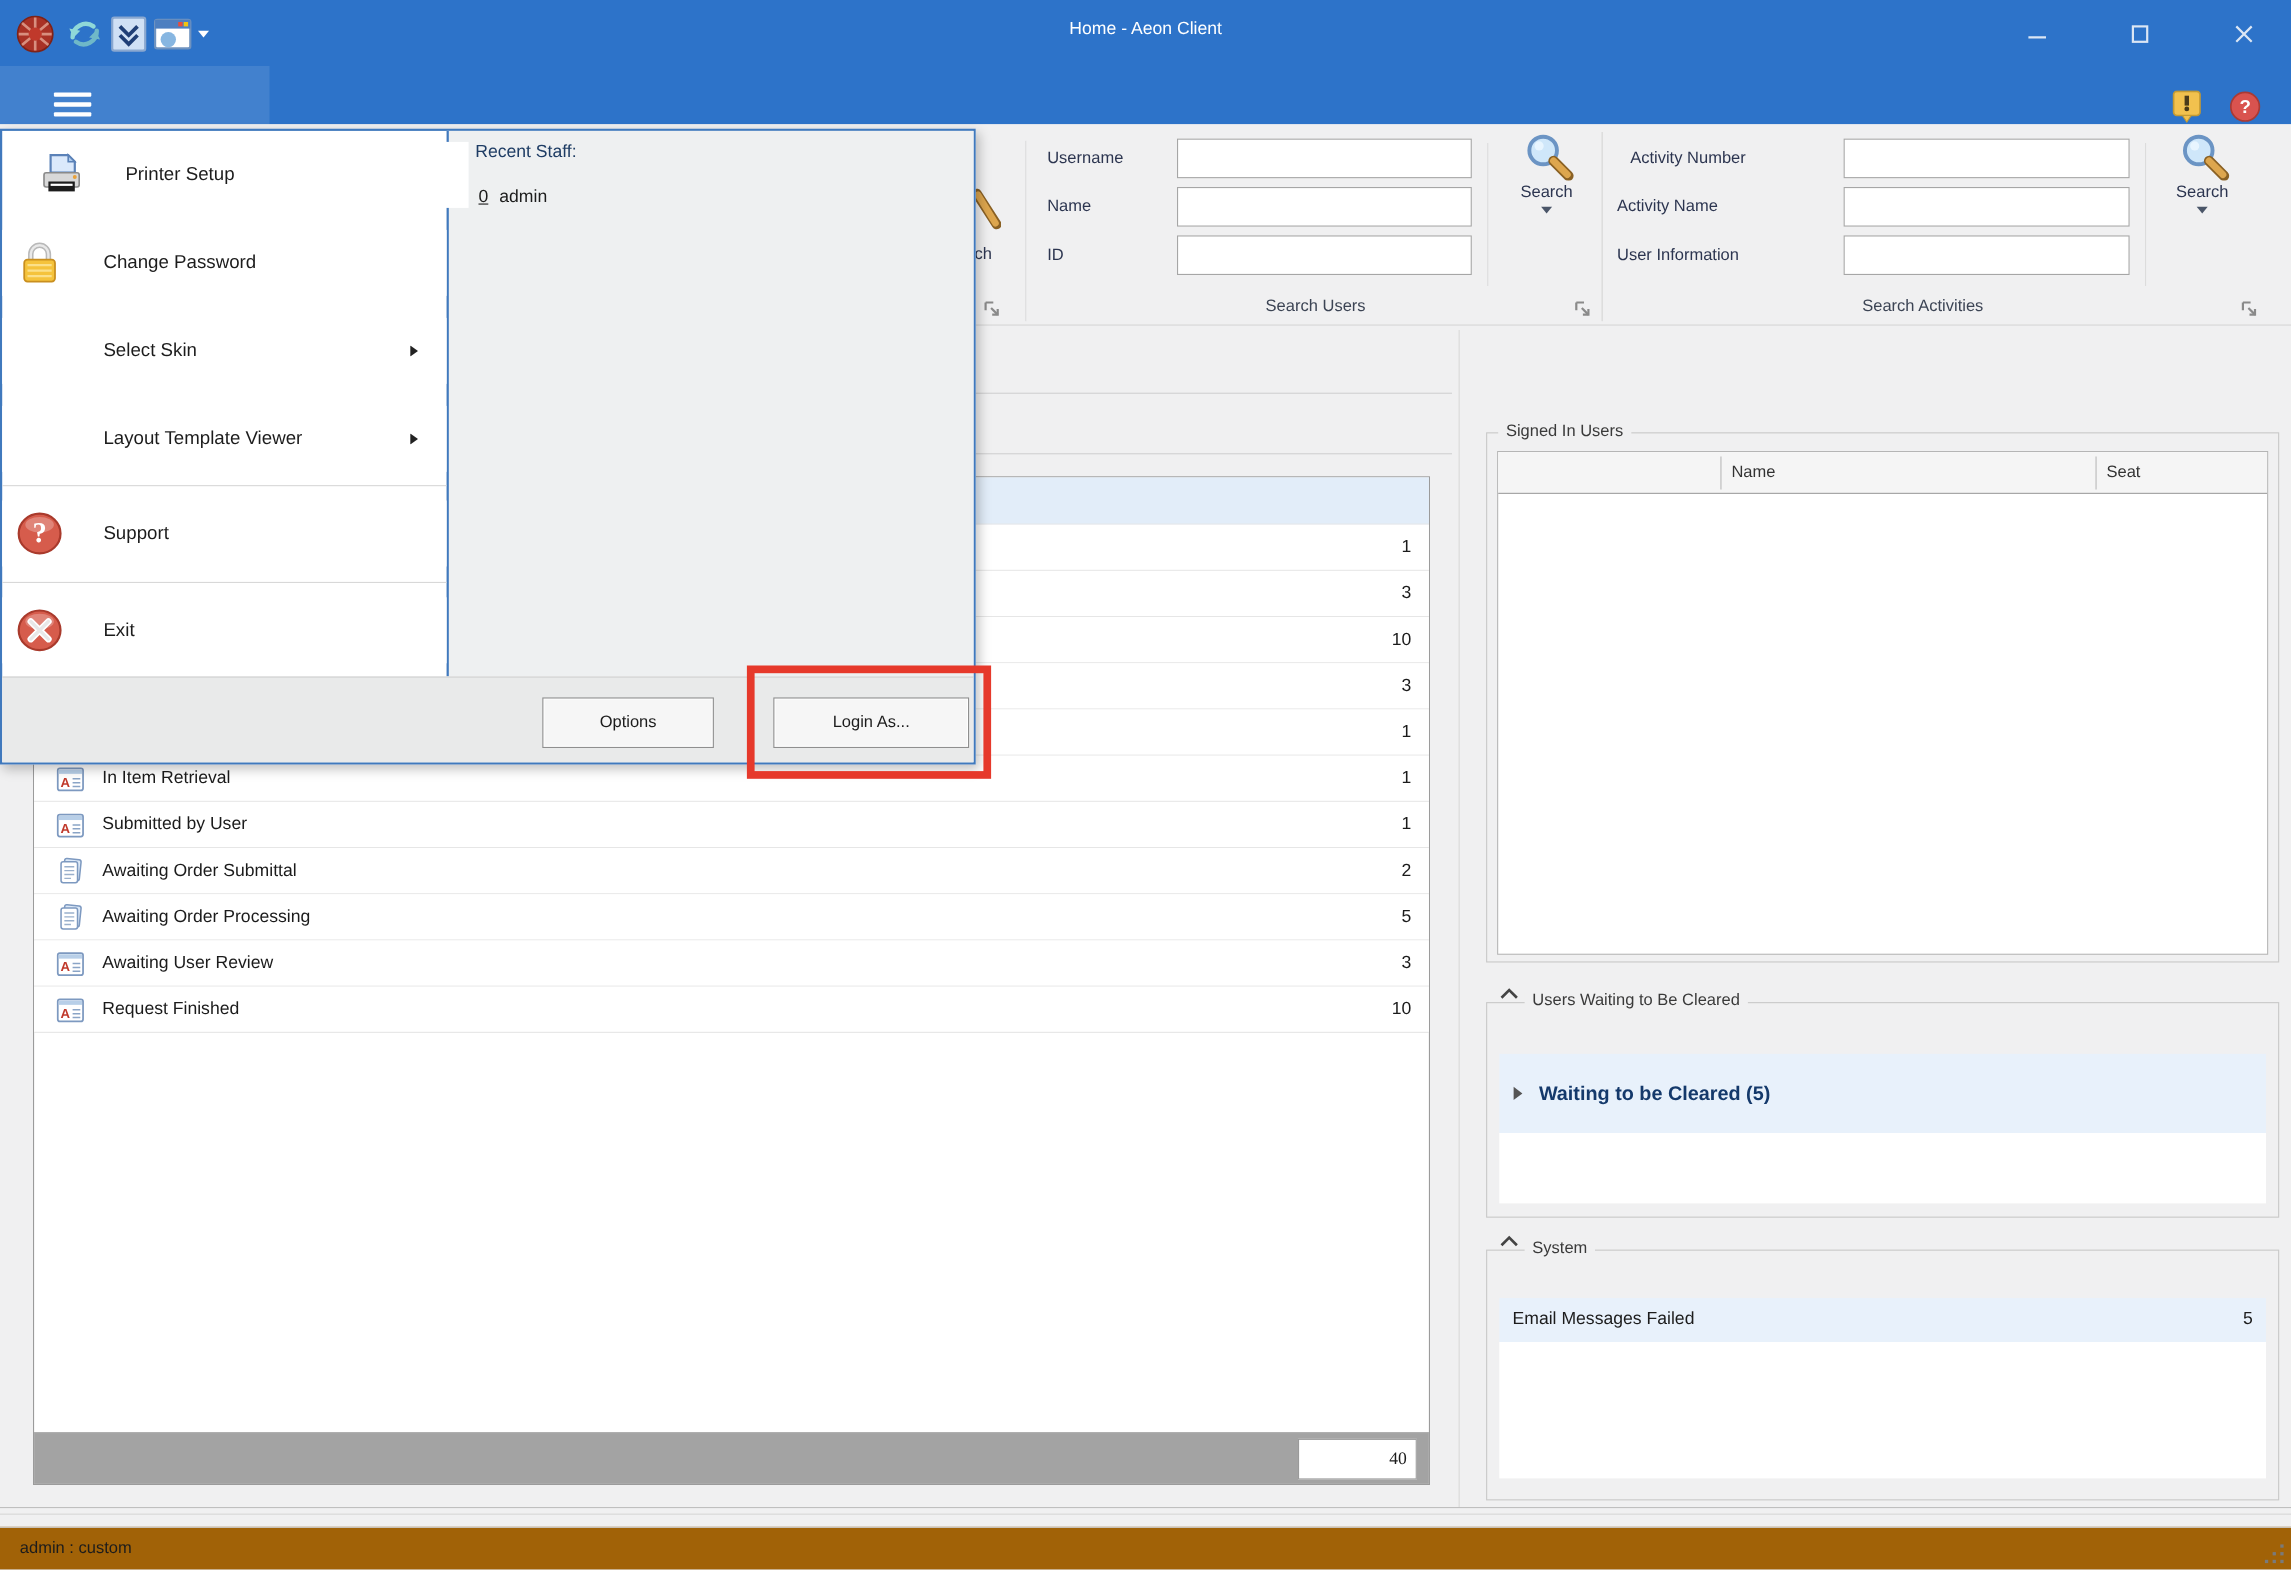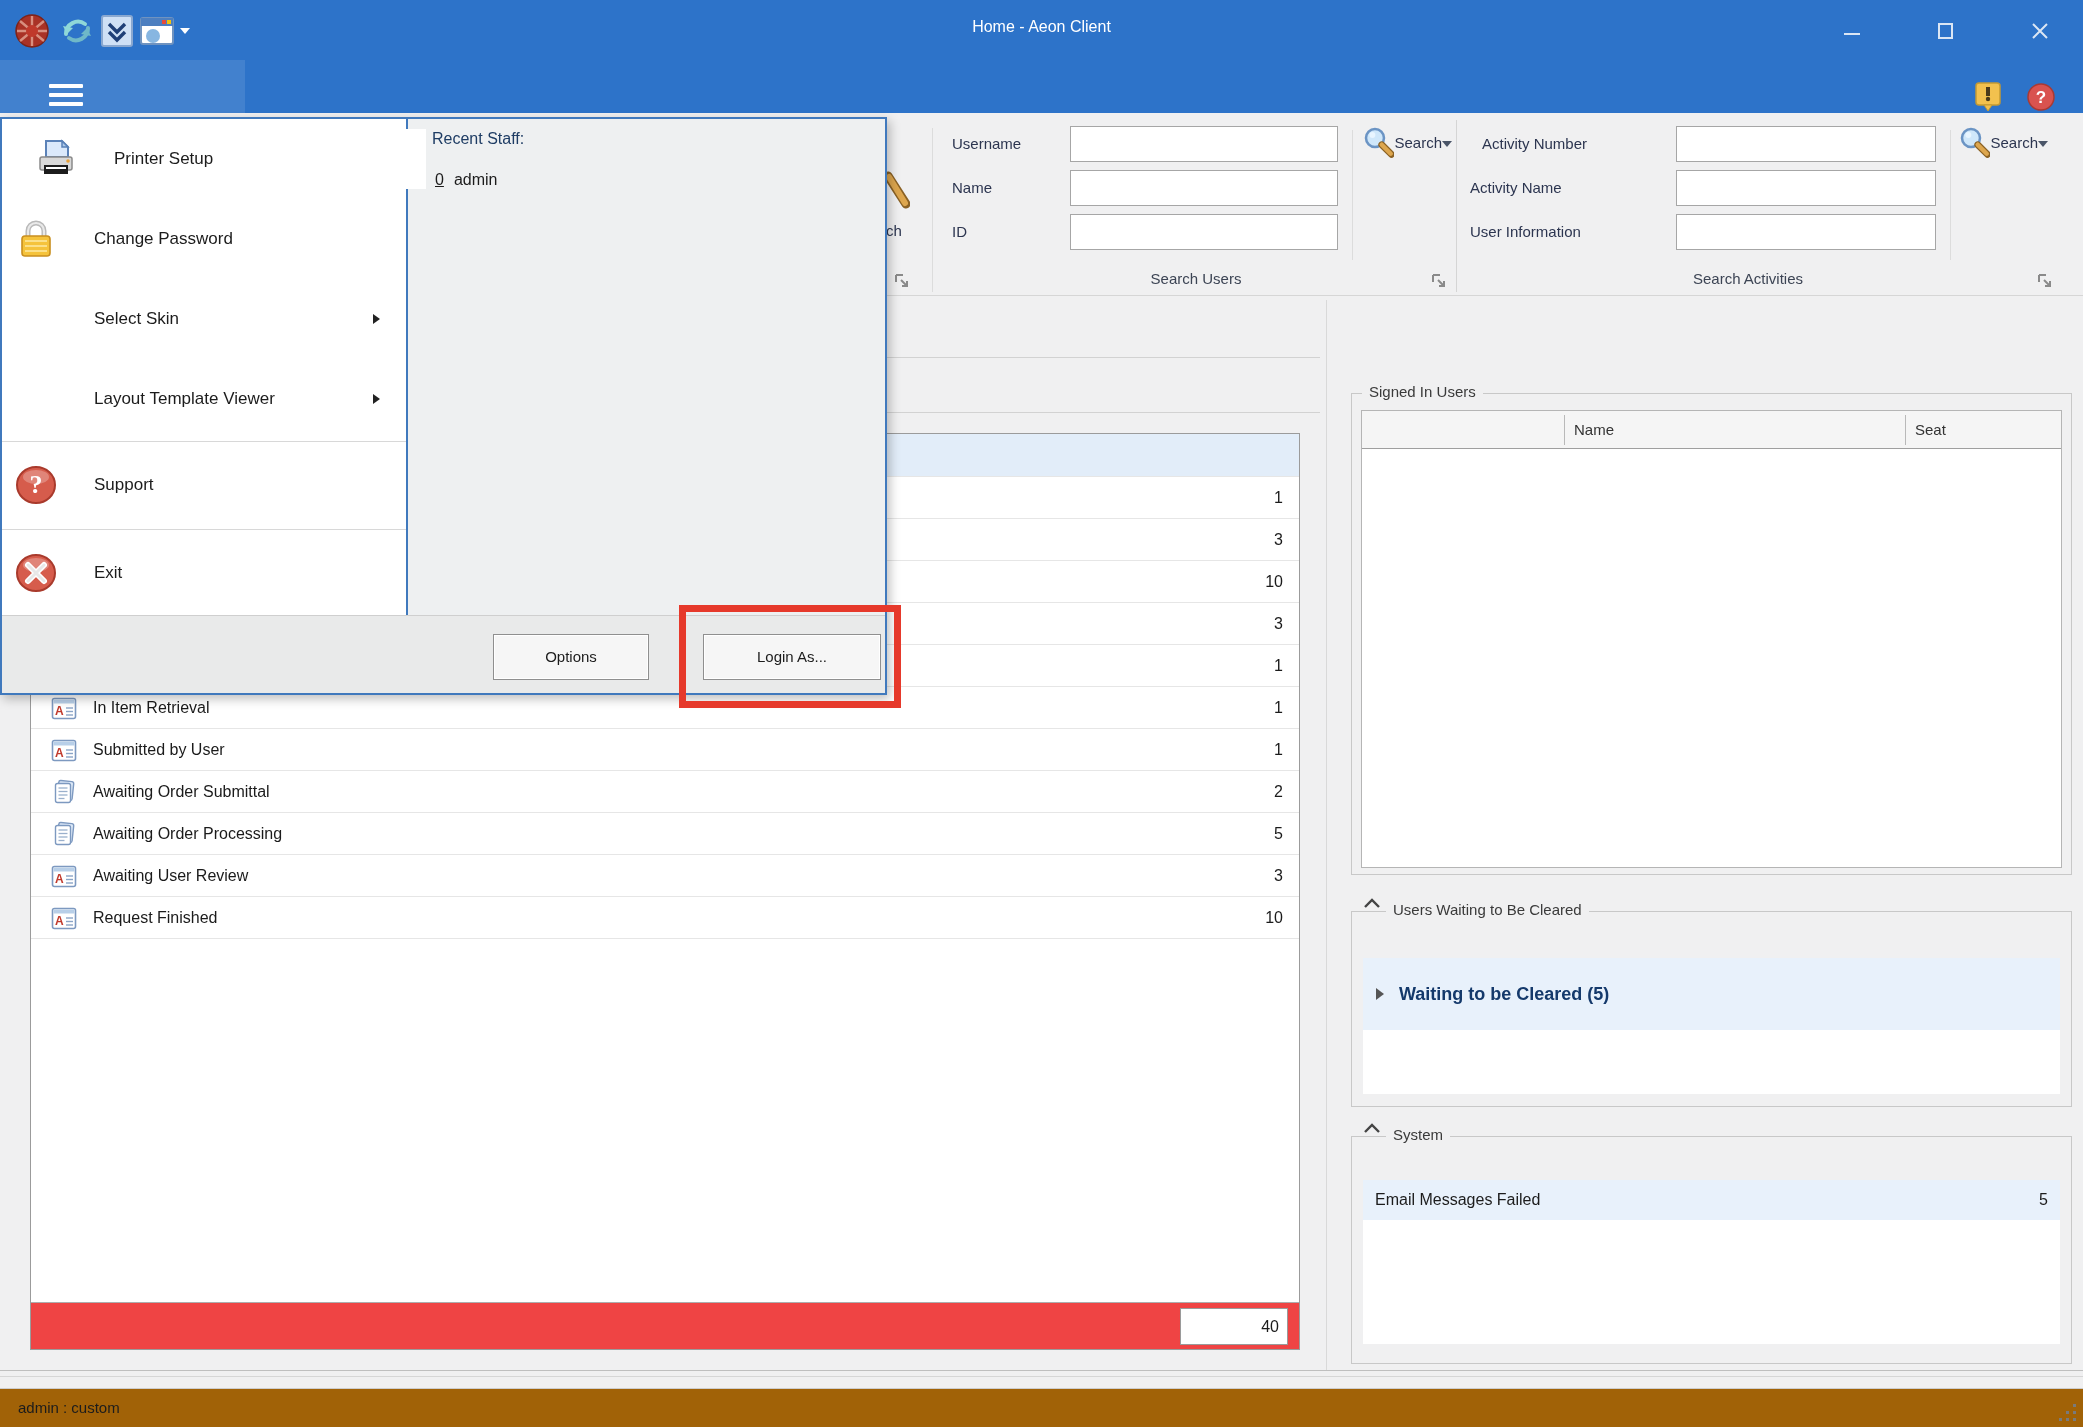--- a/index.html
+++ b/index.html
@@ -20,34 +20,34 @@
   #home-tab-hl { left:0; top:60px; width:245px; height:53px; background:rgba(255,255,255,.10); }
   #hamburger { left:46px; top:80px; width:40px; height:30px; display:flex; flex-direction:column; justify-content:center; gap:5px; padding:0 3px;}
   #hamburger span { display:block; height:4px; background:#fff; border-radius:1px; }
 
   
   #ribbon { left:0; top:113px; width:2083px; height:183px; background:#f0f0f1; border-bottom:1px solid #d6d6d6; }
   .vsep { width:1px; background:#dcdcdc; }
   .rb-label { font-size:15px; color:#2c3550; line-height:36px; white-space:nowrap; }
   .rb-input { position:absolute; width:268px; height:36px; border:1px solid #a6a6a6; background:#fff; font-size:15px; padding:0 6px; font-family:"Liberation Sans",sans-serif; }
   .rb-caption { font-size:15px; color:#3c4454; text-align:center; }
-  .search-btn { display:flex; flex-direction:row; align-items:center; cursor:default; }
+  .search-btn { display:flex; flex-direction:column; align-items:center; cursor:default; }
   .search-btn .lbl { font-size:15px; color:#2c3550; margin-top:2px; }
   .caret-dn { width:0; height:0; border-left:5px solid transparent; border-right:5px solid transparent; border-top:6px solid #4a5568; margin-top:5px; }
   .launcher { width:20px; height:20px; }
 
   
   .hairline { background:#d2d2d2; height:1px; }
   #queue-box { left:30px; top:433px; width:1270px; height:917px; background:#fff; border:1px solid #9b9b9b; }
   #queue-head { position:absolute; left:0; top:0; width:100%; height:43px; background:#e2edf9; border-bottom:1px solid #e6e6e6; }
   .q-row { position:absolute; left:0; width:100%; height:42px; border-bottom:1px solid #e6e6e6; background:#fff; }
   .q-row .qicon { position:absolute; left:20px; top:8px; width:26px; height:26px; }
   .q-row .qlabel { position:absolute; left:62px; top:0; line-height:41px; font-size:16px; color:#1b1b1b; white-space:nowrap; }
   .q-row .qcount { position:absolute; right:16px; top:0; line-height:41px; font-size:16px; color:#1b1b1b; }
-  #queue-footer { position:absolute; left:0; bottom:0; width:100%; height:47px; background:#ef4444; border-top:1px solid #adadad; }
+  #queue-footer { position:absolute; left:0; bottom:0; width:100%; height:47px; background:#a3a3a3; border-top:1px solid #adadad;font-family:Liberation Serif, serif; }
   #queue-total-box { position:absolute; right:11px; top:5px; width:108px; height:37px; background:#fff; border:1px solid #9a9a9a; font-size:16px; color:#1b1b1b; text-align:right; line-height:35px; padding-right:8px; }
 
   
   .fieldset { border:1px solid #c8c8c8; background:#f0f0f1; }
   .fs-caption { position:absolute; font-size:15px; color:#3a3a3a; background:#f0f0f1; padding:0 7px; white-space:nowrap; }
   .chev { width:18px; height:12px; }
   #siu-table { position:absolute; left:1361px; top:410px; width:701px; height:458px; background:#fff; border:1px solid #b5b5b5; }
   #siu-header { position:absolute; left:0; top:0; width:100%; height:38px; background:#f5f5f5; border-bottom:1px solid #9f9f9f; }
   .siu-colsep { position:absolute; top:4px; width:1px; height:30px; background:#b9b9b9; }
   .siu-coltext { position:absolute; top:0; line-height:37px; font-size:15px; color:#333; }

